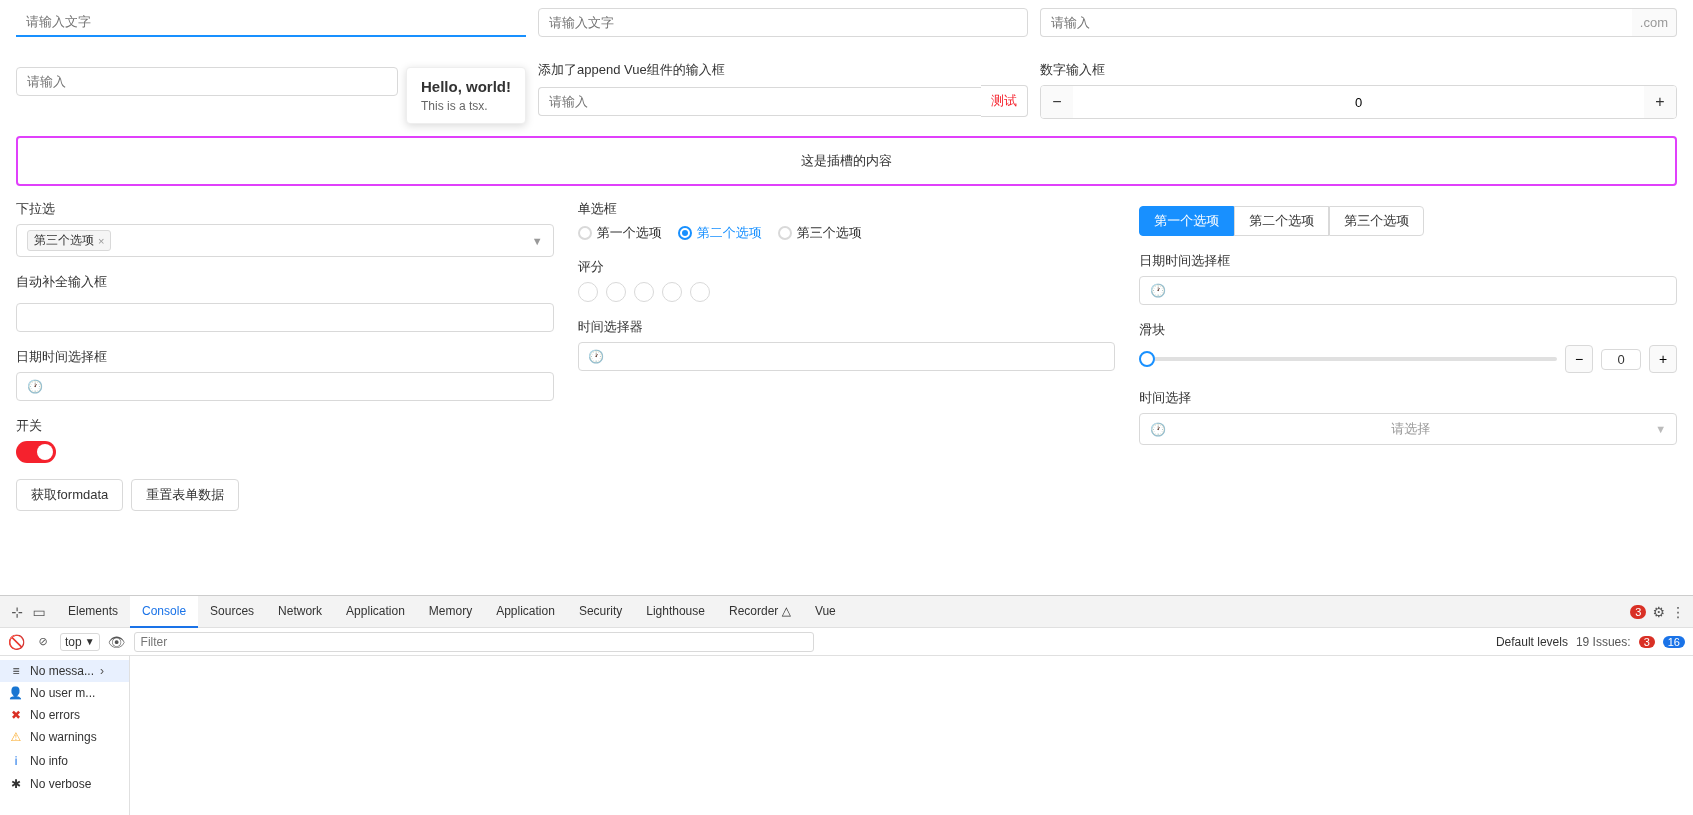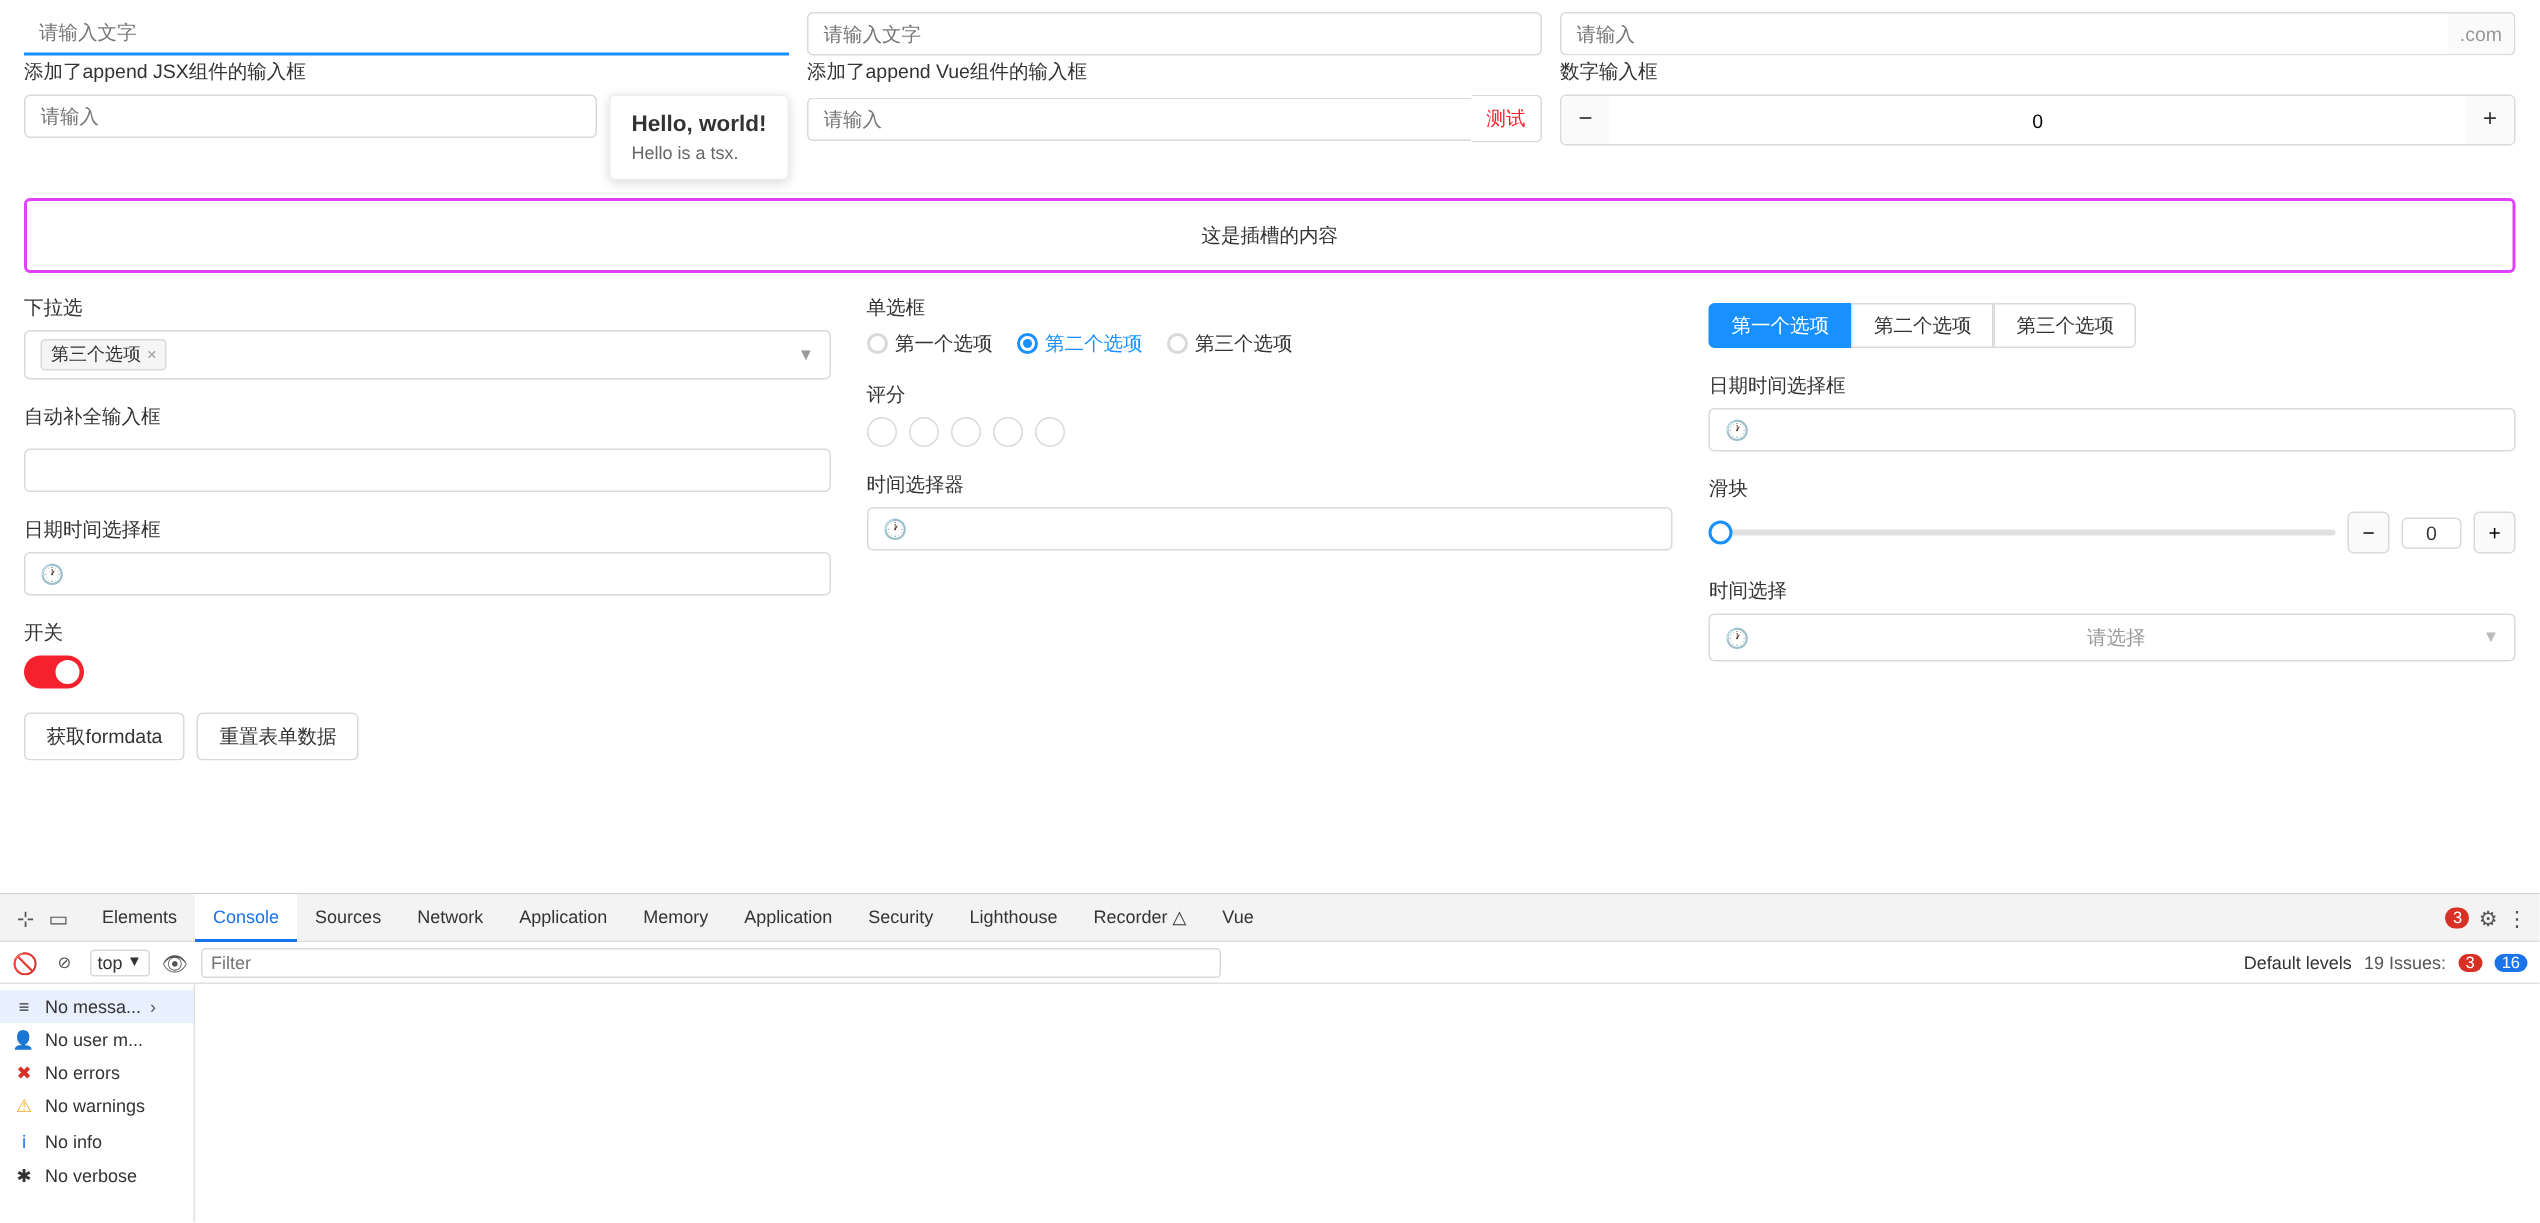--- a/index.html
+++ b/index.html
@@ -1,19 +1,19 @@
 <!DOCTYPE html>
 <html><head>
   <meta charset="utf-8">
   <style>
     * { box-sizing: border-box; margin: 0; padding: 0; }
     body { font-family: -apple-system, BlinkMacSystemFont, 'Segoe UI', sans-serif; font-size: 13px; background: #fff; color: #333; overflow: hidden; }
 
     
-    .row { display: flex; gap: 12px; margin-bottom: 2px; align-items: center; }
+    .row { display: flex; gap: 12px; margin-bottom: 24px; align-items: center; }
 
     .input-basic { border: 1px solid #d9d9d9; border-radius: 4px; padding: 6px 10px; font-size: 13px; color: #999; width: 100%; outline: none; }
 
     .col-1 { flex: 0 0 510px; }
     .col-2 { flex: 0 0 490px; }
     .col-3 { flex: 1; }
 
     .input-top { border-bottom: 2px solid #1890ff; border-top: none; border-left: none; border-right: none; border-radius: 0; }
 
     
@@ -143,26 +143,25 @@
           <input class="input-basic" style="width: 100%; border-radius: 4px 0px 0px 4px; border-right: none;" type="text" placeholder="请输入">
         </div>
         <span class="input-suffix">.com</span>
       </div>
     </div>
   </div>
 
   <div class="row" style="align-items:flex-start; margin-bottom:12px;">
 
     <div class="col-1">
-      <div class="section-label">添加了append JSX组件的输入框</div>
       <div style="display:flex; gap:8px; align-items:flex-start; margin-top:6px;">
         <input class="input-basic" type="text" style="flex: 1 1 0%;" placeholder="请输入">
         <div class="hello-tooltip">
           <div class="title">Hello, world!</div>
-          <div class="sub">Hello is a tsx.</div>
+          <div class="sub">This is a tsx.</div>
         </div>
       </div>
     </div>
 
     <div class="col-2">
       <div class="section-label">添加了append Vue组件的输入框</div>
       <div style="display:flex; align-items:center; gap:0; margin-top:6px;">
         <input class="input-basic" type="text" style="flex: 1 1 0%; border-right: none; border-radius: 4px 0px 0px 4px;" placeholder="请输入">
         <button class="test-btn" style="border:1px solid #d9d9d9; border-left:none; border-radius:0 4px 4px 0; background:#fff; padding:6px 10px; height:32px;">测试</button>
       </div>

